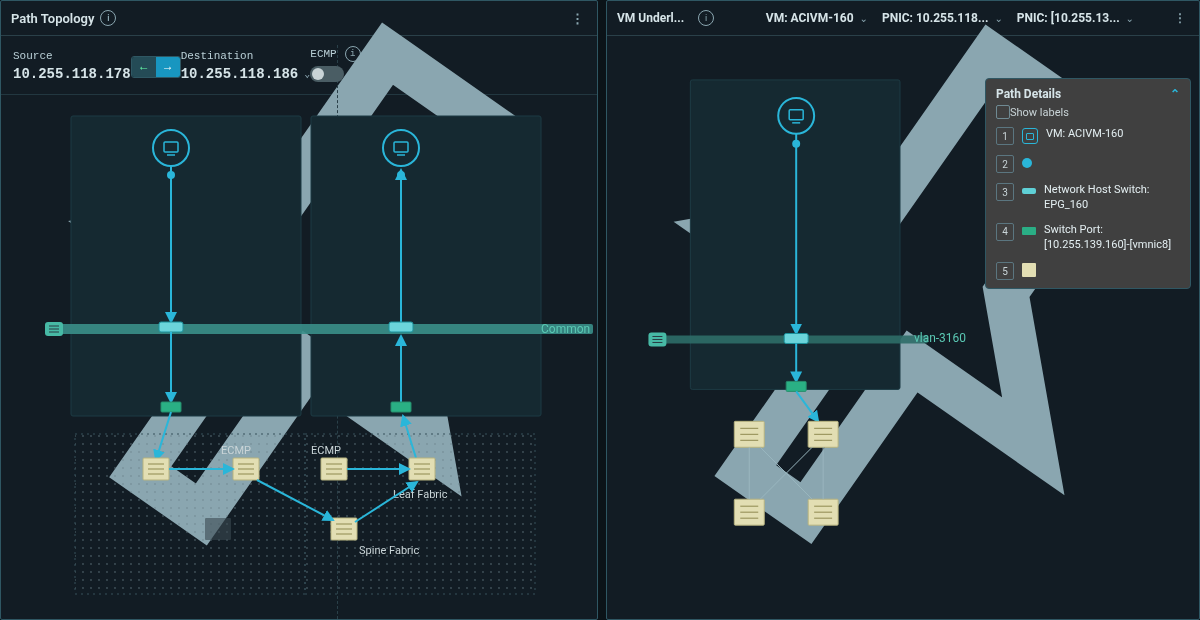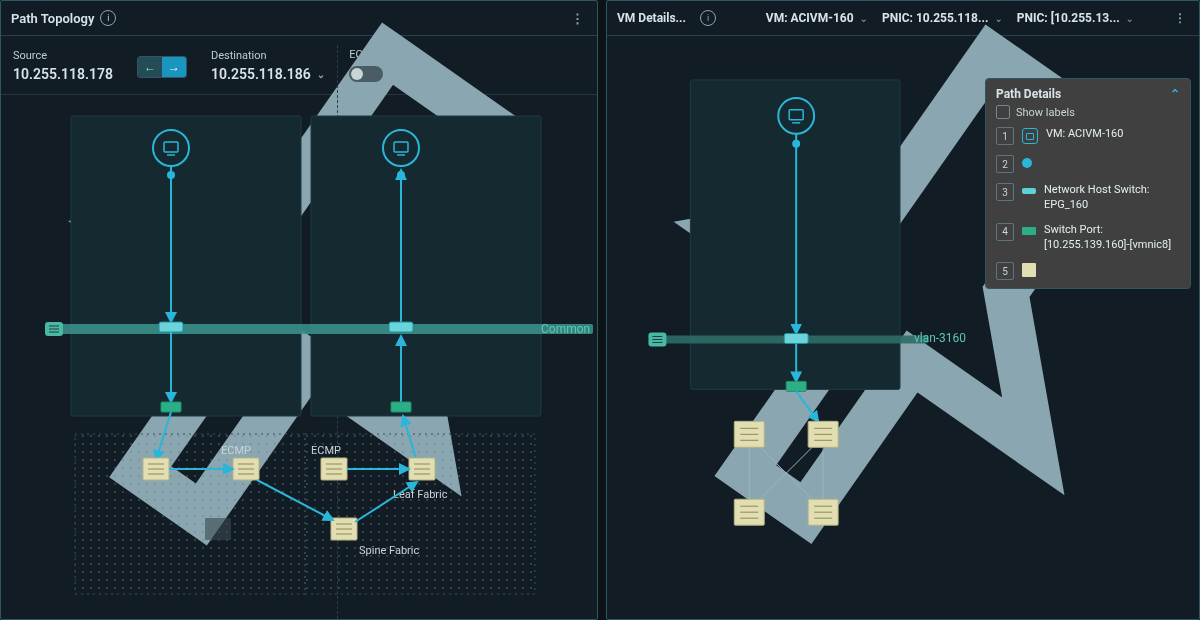--- a/index.html
+++ b/index.html
@@ -20,21 +20,21 @@
   .pane-left{flex:0 0 596px;}
   .pane-right{flex:1;}
 
   .titlebar{display:flex;align-items:center;height:34px;padding:0 10px;border-bottom:1px solid #2a4049;font-size:13px;font-weight:600;gap:6px;}
   .titlebar .sp{flex:1;}
   .info-icn{width:14px;height:14px;border:1px solid var(--muted);border-radius:50%;display:inline-flex;align-items:center;justify-content:center;font-size:9px;color:var(--muted);}
   .pin-icn,.more-icn{color:#8aa6b0;cursor:pointer;padding:4px;}
   .more-icn{letter-spacing:-1px;font-weight:bold;}
 
   
-  .ctrlbar{display:flex;align-items:flex-end;gap:24px;padding:10px 12px 12px;border-bottom:1px solid #223740;}
+  .ctrlbar{display:flex;align-items:flex-end;padding:10px 12px 12px;border-bottom:1px solid #223740;font-family:Liberation Mono, monospace;}
   .ctrl{display:flex;flex-direction:column;gap:4px;}
   .ctrl label{font-size:11px;color:#b9cfd6;}
   .ctrl .val{font-size:14px;font-weight:600;display:flex;align-items:center;gap:6px;}
   .direction{display:flex;align-items:center;margin-bottom:4px;border:1px solid #2f5763;border-radius:3px;overflow:hidden;}
   .direction span{width:24px;height:20px;display:flex;align-items:center;justify-content:center;font-size:12px;}
   .direction .larr{background:#244b56;color:#6fa;}
   .direction .rarr{background:#1896c0;color:#fff;}
   .chev{color:#8aa6b0;font-size:10px;}
 
   .ecmp-group{display:flex;align-items:center;gap:8px;}
@@ -50,21 +50,21 @@
   .sel{display:flex;align-items:center;gap:6px;cursor:pointer;white-space:nowrap;}
   .sel .lbl{font-weight:700;}
   .sel .chev{font-size:10px;}
   .selbar .sp{flex:1;}
   .selbar .title{font-weight:700;white-space:nowrap;overflow:hidden;text-overflow:ellipsis;max-width:90px;}
 
   
   .details{position:absolute;right:8px;top:42px;width:204px;border:1px solid var(--panel-border);background:#404040;border-radius:4px;z-index:5;padding-bottom:8px;}
   .details-hdr{display:flex;align-items:center;justify-content:space-between;padding:8px 10px 4px;font-weight:700;color:#d6e4e8;}
   .details-hdr .caret{color:var(--cyan);cursor:pointer;font-size:12px;}
-  .chkrow{display:flex;align-items:center;gap:6px;padding:0 10px 8px;color:#c9d4d7;font-size:11px;}
+  .chkrow{display:flex;align-items:center;padding:0 10px 8px;color:#c9d4d7;font-size:11px;}
   .chkbox{width:12px;height:12px;border:1px solid #6f8a93;border-radius:2px;}
   .steplist{display:flex;flex-direction:column;gap:10px;padding:0 10px;}
   .step{display:flex;gap:8px;align-items:flex-start;}
   .stepnum{width:16px;height:16px;border:1px solid #5b7680;border-radius:2px;display:flex;align-items:center;justify-content:center;font-size:10px;color:#c9d4d7;flex-shrink:0;}
   .stepicon{width:14px;height:14px;flex-shrink:0;margin-top:1px;display:flex;align-items:center;justify-content:center;}
   .stepicon.vm{border:1.5px solid var(--cyan);border-radius:3px;}
   .stepicon.vm::after{content:"";width:6px;height:5px;border:1px solid var(--cyan);border-radius:1px;}
   .stepicon.dot{width:10px;height:10px;border-radius:50%;background:var(--cyan);margin-top:3px;}
   .stepicon.bar{width:14px;height:6px;background:#5fd0d6;border-radius:2px;margin-top:5px;}
   .stepicon.port{width:14px;height:8px;background:#2aae85;border-radius:1px;margin-top:4px;}
@@ -215,21 +215,21 @@
         </g>
         <line class="link" x1="256" y1="382" x2="332" y2="422" marker-end="url(#arr)"></line>
         <line class="link" x1="354" y1="424" x2="416" y2="384" marker-end="url(#arr)"></line>
         <text class="lbl" x="358" y="456">Spine Fabric</text>
       </svg>
     </div>
   </div>
 
   <div class="pane pane-right">
     <div class="selbar">
-      <span class="title">VM Details...</span>
+      <span class="title">VM Underl...</span>
       <span class="info-icn">i</span>
       <span class="sp"></span>
       <div class="sel">
           <span class="lbl">VM: ACIVM-160</span>
           <span class="chev">⌄</span>
         </div>
       <div class="sel">
           <span class="lbl">PNIC: 10.255.118...</span>
           <span class="chev">⌄</span>
         </div>

